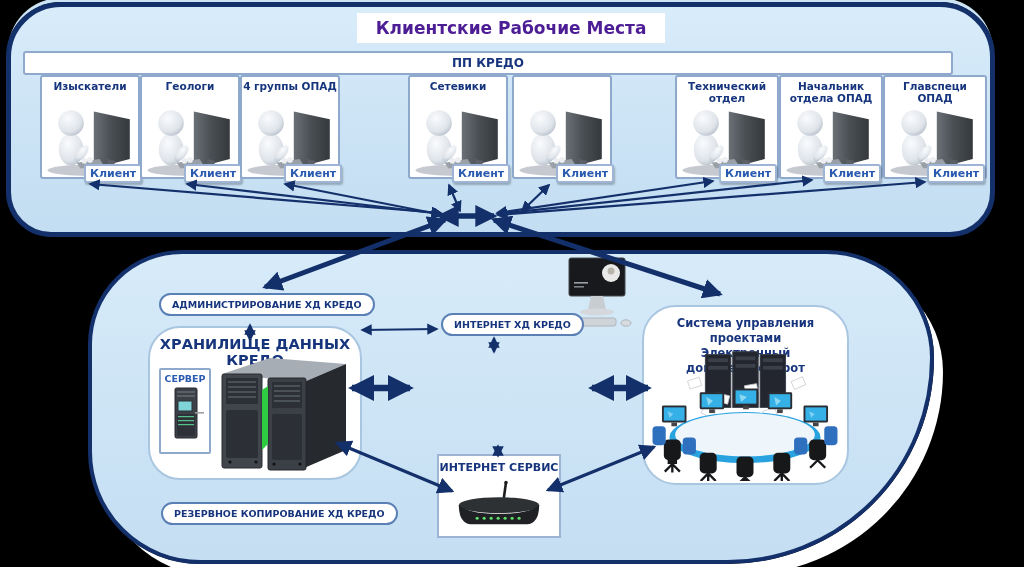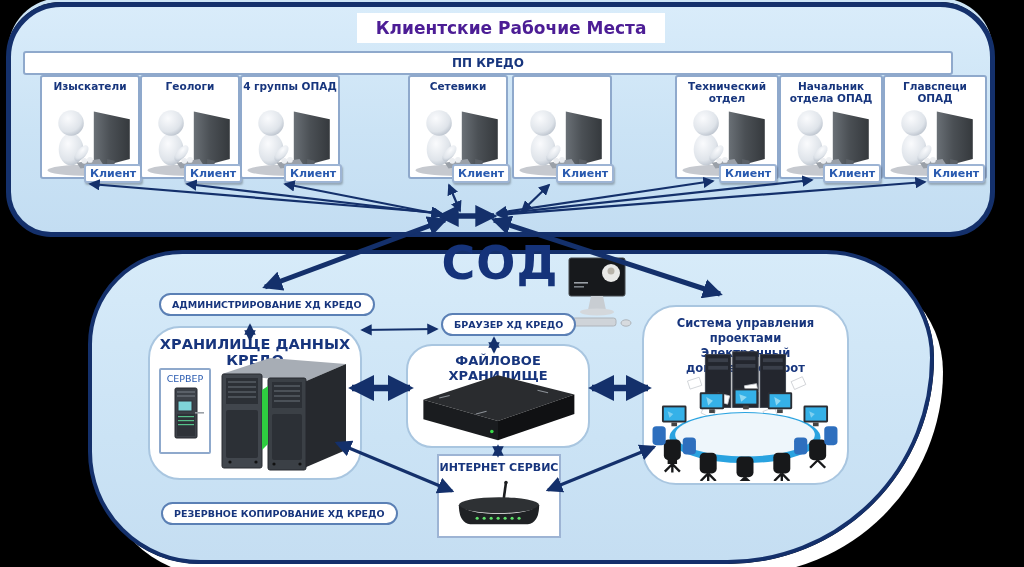--- a/index.html
+++ b/index.html
@@ -37,21 +37,21 @@
     color:#17357d;font-size:9.5px;font-weight:bold;padding:4px 11px;white-space:nowrap;}
   .admin-pill{left:159px;top:293px;}
   .browser-pill{left:441px;top:313px;}
   .backup-pill{left:161px;top:502px;}
   .box{position:absolute;background:#fff;border:2px solid #a9c6e0;}
   .box .box-title{color:#17357d;font-weight:bold;text-align:center;}
   .storage-box{left:148px;top:326px;width:210px;height:150px;border-radius:32px;}
   .storage-box .box-title{font-size:14.5px;padding-top:8px;}
   .server-subbox{position:absolute;left:9px;top:40px;width:48px;height:82px;background:#fff;
     border:2px solid #8fa9cc;border-radius:2px;text-align:center;}
-  .server-subbox .slabel{color:#2a5bb0;font-size:9.5px;font-weight:normal;padding-top:3px;}
+  .server-subbox .slabel{color:#2a5bb0;font-size:9.5px;font-weight:bold;padding-top:3px;}
   .racks{position:absolute;left:62px;top:24px;}
   .file-box{left:406px;top:344px;width:180px;height:100px;border-radius:26px;}
   .file-box .box-title{font-size:13px;padding-top:7px;}
   .nas{position:absolute;left:6px;top:24px;}
   .pm-box{left:642px;top:305px;width:203px;height:176px;border-radius:34px;}
   .pm-box .box-title{font-size:11.5px;line-height:15px;padding-top:9px;}
   .pm-art{position:absolute;left:6px;top:40px;}
   .internet-box{left:437px;top:454px;width:120px;height:80px;border:2px solid #9db4d4;}
   .internet-box .box-title{font-size:11px;padding-top:5px;}
   .router{position:absolute;left:12px;top:22px;}
@@ -223,36 +223,35 @@
         <polygon points="34,62 58,58 62,64 38,68" fill="#9aa0a8"></polygon>
         <circle cx="42" cy="60" r="3" fill="#eceef1"></circle>
             <circle cx="48" cy="59" r="3" fill="#eceef1"></circle>
       </svg>
       <div class="client-badge">Клиент</div>
     </div>
   </div>
   </section>
 
   <section class="sod-panel"></section>
-  <div class="sod-title">СОД</div>
 
   <svg class="aio" width="70" height="82" viewBox="0 0 70 82">
     <rect x="3" y="2" width="56" height="38" rx="2" fill="#17191c" stroke="#44484c"></rect>
     <circle cx="45" cy="17" r="9" fill="#e9e9e7"></circle>
       <circle cx="45" cy="15" r="3.5" fill="#b9b4aa"></circle>
     <rect x="8" y="26" width="14" height="1.6" fill="#9aa0a6"></rect>
       <rect x="8" y="30" width="10" height="1.6" fill="#7b8187"></rect>
     <polygon points="25,40 37,40 40,54 22,54" fill="#c8cdd2"></polygon>
     <ellipse cx="31" cy="56" rx="17" ry="3.4" fill="#d4d8dc"></ellipse>
     <rect x="6" y="62" width="44" height="8" rx="2.5" fill="#cfd4d9" stroke="#aeb4ba"></rect>
     <ellipse cx="60" cy="67" rx="5" ry="3.2" fill="#d7dbdf" stroke="#aeb4ba"></ellipse>
   </svg>
 
   <div class="pill admin-pill">АДМИНИСТРИРОВАНИЕ ХД КРЕДО</div>
-  <div class="pill browser-pill">БРАУЗЕР ХД КРЕДО</div>
+  <div class="pill browser-pill">ИНТЕРНЕТ ХД КРЕДО</div>
   <div class="pill backup-pill">РЕЗЕРВНОЕ КОПИРОВАНИЕ ХД КРЕДО</div>
 
   <div class="box storage-box">
     <div class="box-title">ХРАНИЛИЩЕ ДАННЫХ КРЕДО</div>
     <div class="server-subbox">
       <div class="slabel">СЕРВЕР</div>
       <svg width="40" height="60" viewBox="0 0 40 60">
         <rect x="10" y="4" width="22" height="50" rx="1.5" fill="#3c4148" stroke="#26292e"></rect>
         <rect x="12" y="7" width="18" height="2" fill="#5a6068"></rect>
           <rect x="12" y="11" width="18" height="2" fill="#5a6068"></rect>
@@ -286,34 +285,20 @@
         <rect x="62" y="43" width="26" height="2"></rect>
           <rect x="62" y="48" width="26" height="2"></rect>
       </g>
       <circle cx="18" cy="110" r="1.6" fill="#111"></circle>
         <circle cx="44" cy="110" r="1.6" fill="#111"></circle>
       <circle cx="62" cy="112" r="1.6" fill="#111"></circle>
         <circle cx="88" cy="112" r="1.6" fill="#111"></circle>
     </svg>
   </div>
 
-  <div class="box file-box">
-    <div class="box-title">ФАЙЛОВОЕ ХРАНИЛИЩЕ</div>
-    <svg class="nas" width="168" height="72" viewBox="0 0 190 82">
-      <polygon points="10,34 95,6 182,28 95,58" fill="#2a2c2f"></polygon>
-      <polygon points="10,34 95,58 95,80 10,56" fill="#1a1c1f"></polygon>
-      <polygon points="95,58 182,28 182,50 95,80" fill="#101113"></polygon>
-      <circle cx="88" cy="70" r="2" fill="#3adb4a"></circle>
-      <g stroke="#8d9298" stroke-width="1.2">
-          <line x1="28" y1="32" x2="40" y2="29"></line>
-          <line x1="140" y1="23" x2="152" y2="26"></line>
-      <line x1="70" y1="50" x2="82" y2="47"></line>
-        </g>
-    </svg>
-  </div>
 
   <div class="box pm-box">
     <div class="box-title">Система управления проектами</div>
     <div class="box-title" style="padding-top:0">Электронный</div>
     <div class="box-title" style="padding-top:0">документооборот</div>
     <svg class="pm-art" width="190" height="134" viewBox="0 0 200 142">
       <g fill="#23262e" stroke="#3a3f4a">
         <rect x="58" y="8" width="27" height="56"></rect>
           <rect x="87" y="5" width="27" height="59"></rect>
           <rect x="116" y="8" width="27" height="56"></rect>

